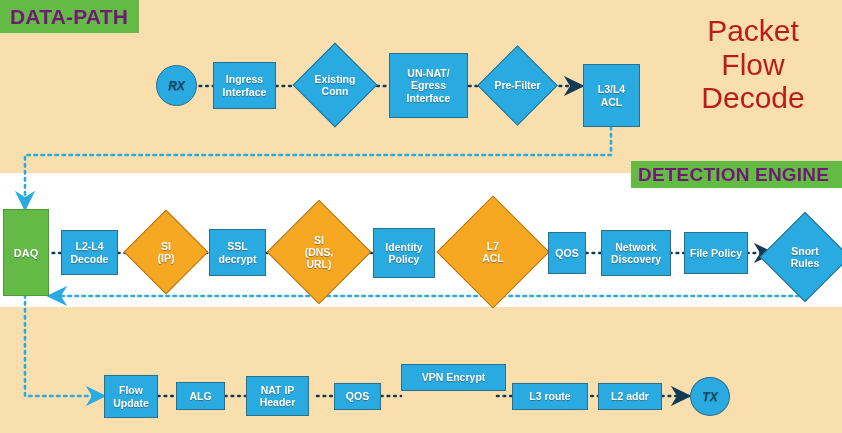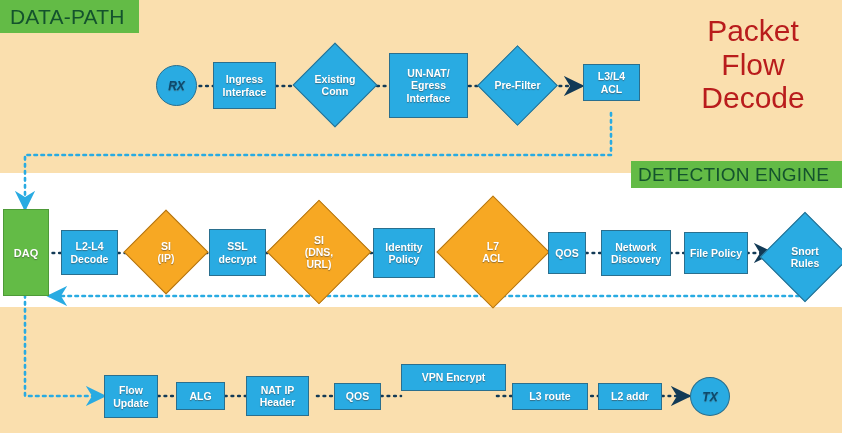--- a/index.html
+++ b/index.html
@@ -11,22 +11,22 @@
     background:#ffffff;
   }
   .band{position:absolute;left:0;width:842px;}
   .band-top{top:0;height:173px;background:#fadfae;}
   .band-mid{top:173px;height:134px;background:#ffffff;}
   .band-bot{top:307px;height:126px;background:#fadfae;}
 
   .banner{
     position:absolute;
     background:#63bb46;
-    color:#14532d;
-    font-weight:400;
+    color:#701a75;
+    font-weight:700;
     display:flex;align-items:center;
     letter-spacing:.2px;
   }
   .banner-datapath{left:0;top:0;width:139px;height:33px;font-size:21px;padding-left:10px;box-sizing:border-box;}
   .banner-detection{left:631px;top:161px;width:211px;height:27px;font-size:19px;padding-left:7px;box-sizing:border-box;}
 
   .title{
     position:absolute;left:668px;top:14px;width:170px;
     text-align:center;color:#b91c1c;
     font-size:30px;line-height:1.12;font-weight:400;
@@ -146,21 +146,21 @@
     <div class="dlabel">Existing<br>Conn</div>
   </div>
 
   <div class="node rect" style="left:389px;top:53px;width:79px;height:65px;">UN-NAT/<br>Egress<br>Interface</div>
 
   <div class="diamond-wrap" style="left:489px;top:57px;width:57px;height:57px;">
     <div class="dshape"></div>
     <div class="dlabel">Pre-Filter</div>
   </div>
 
-  <div class="node rect" style="left:583px;top:64px;width:57px;height:37px;">L3/L4<br>ACL</div>
+  <div class="node rect" style="left:583px;top:64px;width:57px;height:63px;">L3/L4<br>ACL</div>
 
   <div class="node greenbox" style="left:3px;top:209px;width:46px;height:87px;">DAQ</div>
 
   <div class="node rect" style="left:61px;top:230px;width:57px;height:45px;">L2-L4<br>Decode</div>
 
   <div class="diamond-wrap orange" style="left:136px;top:222px;width:60px;height:60px;">
     <div class="dshape"></div>
     <div class="dlabel">SI<br>(IP)</div>
   </div>
 

